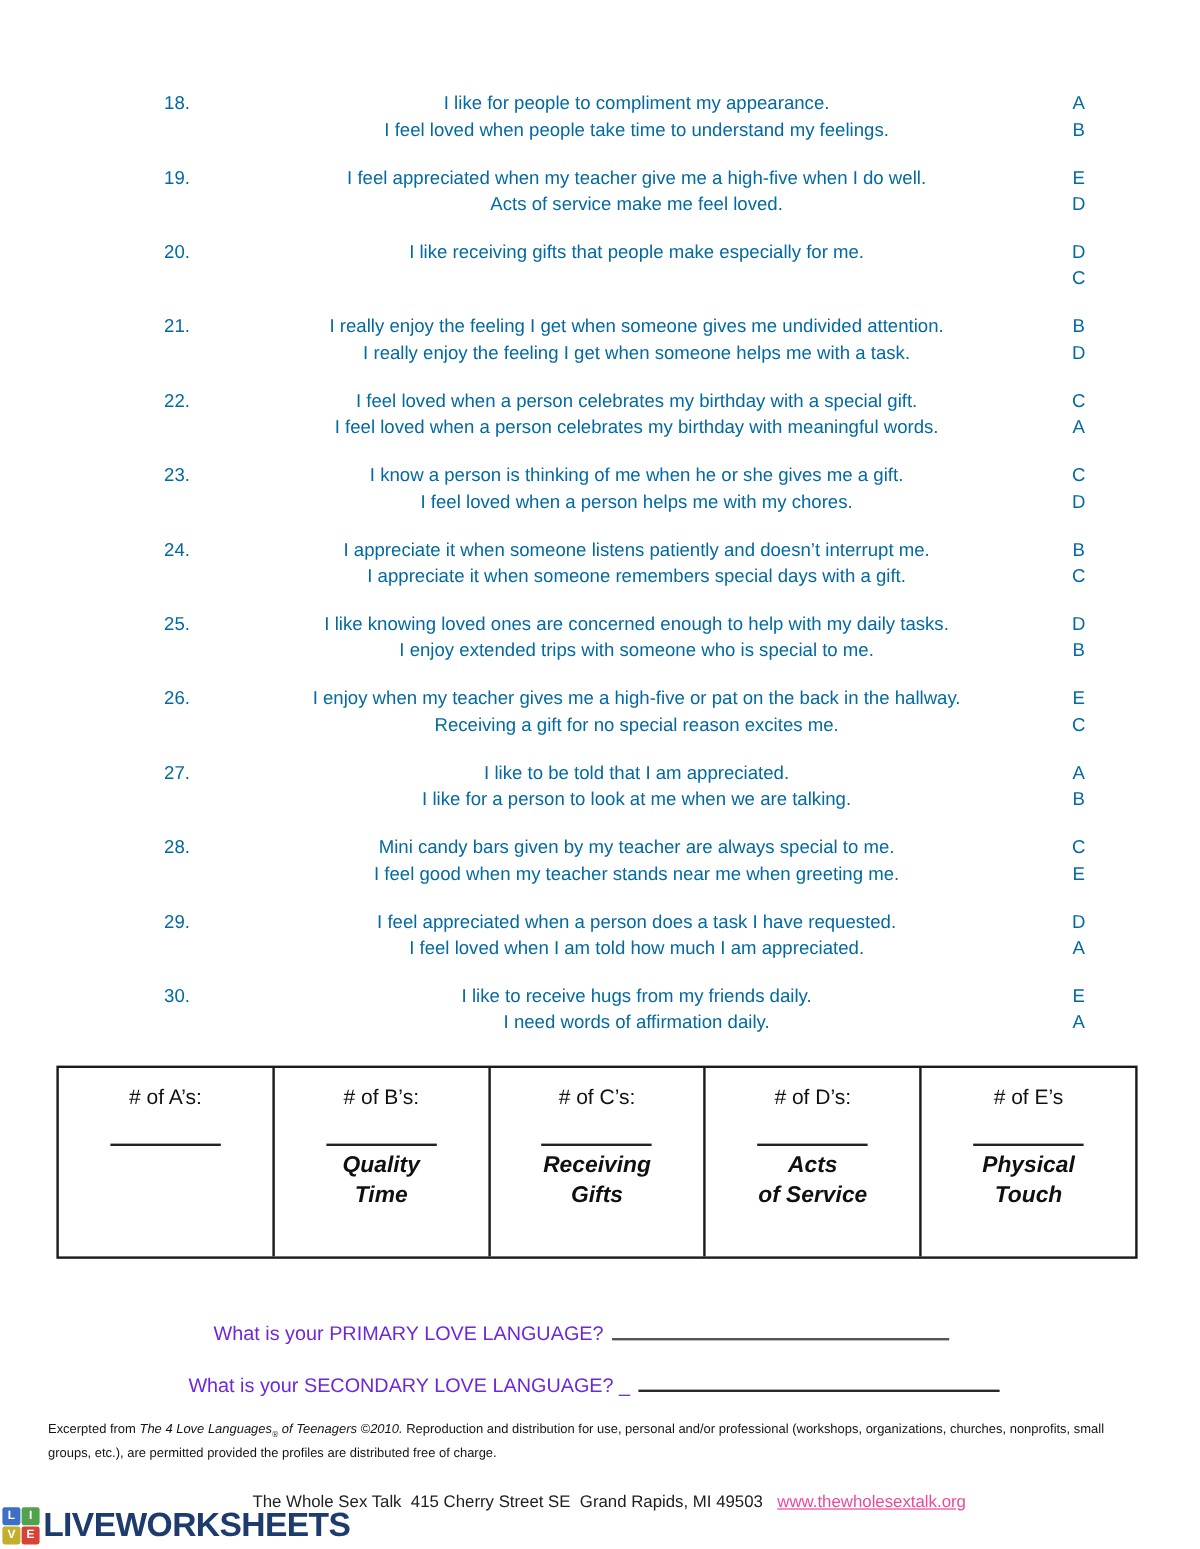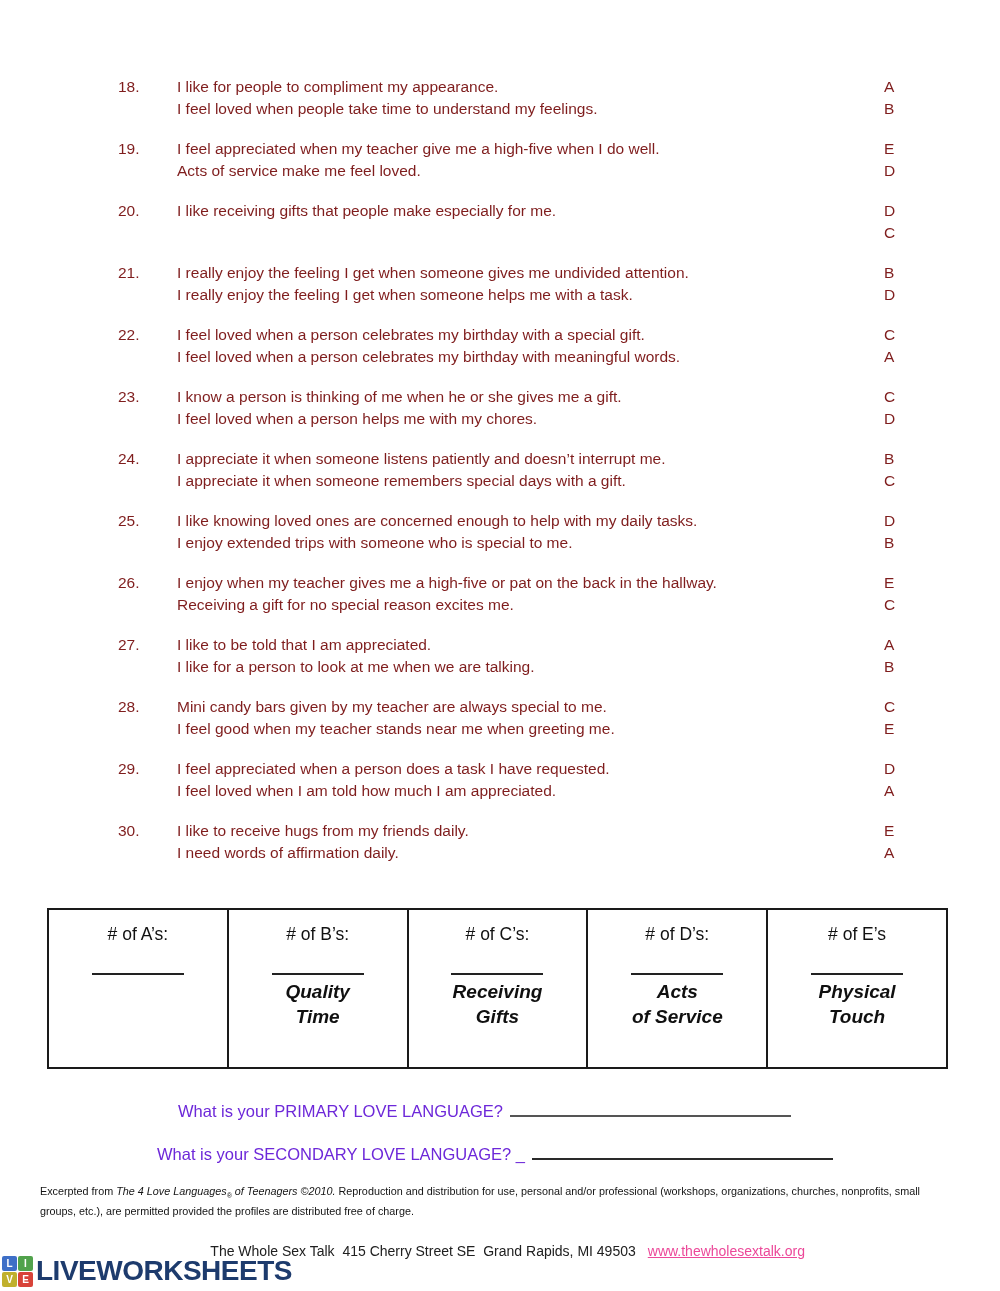--- a/index.html
+++ b/index.html
@@ -2,27 +2,27 @@
 <html><head>
 <meta charset="utf-8">
 <style>
   * { margin:0; padding:0; box-sizing:border-box; }
   html,body { background:#ffffff; }
   body { font-family:"Liberation Sans", sans-serif; }
   .page { position:relative; width:1000px; height:1291px; background:#ffffff; overflow:hidden; margin:0 auto; }
 
   
   .quiz { position:absolute; top:76px; left:118px; width:800px; }
-  .quiz-item { display:flex; margin-bottom:18px; font-size:15.5px; line-height:22px; color:#7f1d1d; }
+  .quiz-item { display:flex; margin-bottom:18px; font-size:15.5px; line-height:22px; color:#0369a1;text-align:center; }
   .num { width:59px; }
   .stmts { width:707px; }
   .letters { width:30px; }
 
   
-  .score-table { position:absolute; top:908px; left:47px; width:901px; height:161px; border:2px solid #1a1a1a; display:flex; background:#fff; }
+  .score-table { position:absolute; top:888px; left:47px; width:901px; height:161px; border:2px solid #1a1a1a; display:flex; background:#fff; }
   .score-cell { flex:1; border-right:2px solid #1a1a1a; text-align:center; padding-top:14px; }
   .score-cell:last-child { border-right:none; }
   .score-header { font-size:17.5px; color:#111; }
   .score-blank { width:92px; height:24px; border-bottom:2px solid #222; margin:6px auto 4px; }
   .score-label { font-size:19px; font-weight:bold; font-style:italic; line-height:25px; color:#101010; }
 
   
   .question { position:absolute; font-size:16.5px; color:#6d28d9; white-space:nowrap; }
   .q-primary { top:1101px; left:178px; }
   .q-secondary { top:1144px; left:157px; }

